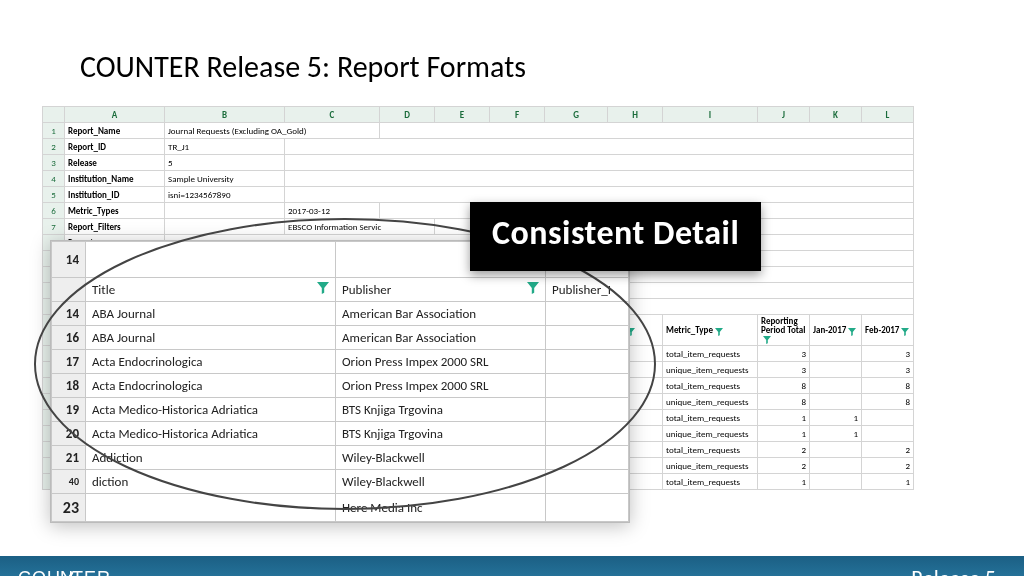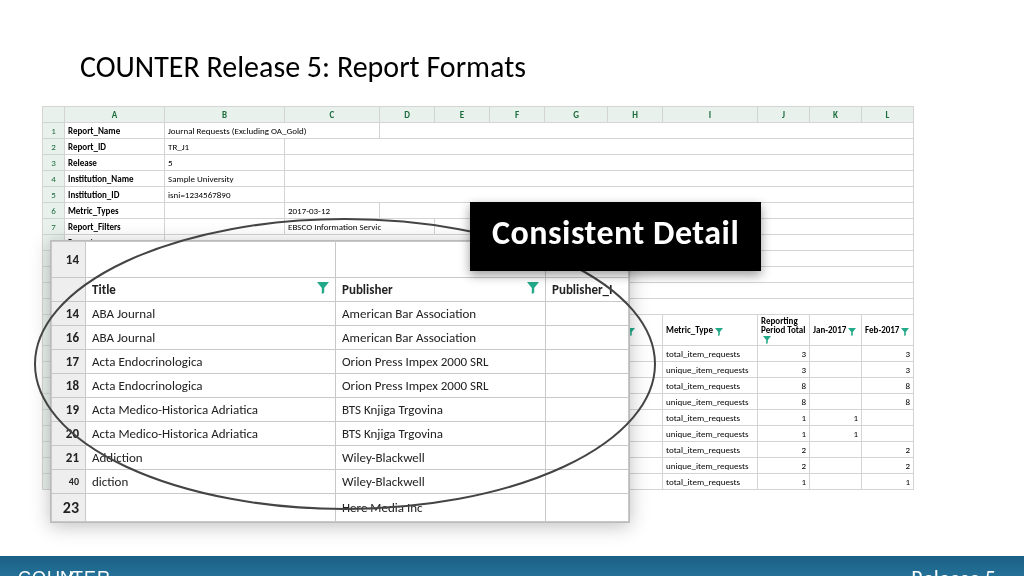--- a/index.html
+++ b/index.html
@@ -24,21 +24,21 @@
   .col-j { width: 52px; }
   .col-k { width: 52px; }
   .col-l { width: 52px; }
   .filter-icon { display: inline-block; width: 8px; height: 8px; margin-left: 2px; vertical-align: middle; }
   .filter-icon svg { width: 8px; height: 8px; }
   .num { text-align: right; }
   .zoom-panel { position: absolute; left: 50px; top: 216px; width: 580px; background: #fff; box-shadow: 0 3px 18px rgba(0,0,0,0.25); border: 1px solid #bbb; z-index: 5; }
   .zoom-panel table { border-collapse: collapse; width: 100%; table-layout: fixed; }
   .zoom-panel td { border: 1px solid #c8c8c8; padding: 4px 6px; font-size: 13px; color: #222; height: 22px; white-space: nowrap; overflow: hidden; }
   .zoom-panel .zrow-num { width: 30px; text-align: right; background: #eee; font-weight: 700; }
-  .zoom-panel .zhdr { font-weight: 700; }
+  .zoom-panel .zhdr { font-weight: 400; }
   .zoom-panel .big-gap td { height: 36px; }
   .zf { display: inline-block; float: right; }
   .zf svg { width: 12px; height: 12px; }
   .ellipse { position: absolute; left: 30px; top: 190px; width: 630px; height: 300px; z-index: 7; pointer-events: none; }
   .callout { position: absolute; left: 470px; top: 178px; background: #000; color: #fff; font-size: 34px; font-weight: 700; padding: 10px 22px 18px; z-index: 10; box-shadow: 0 4px 10px rgba(0,0,0,0.4); letter-spacing: 0.5px; }
   .footer { position: absolute; left: 0; bottom: 0; width: 1024px; height: 44px; background: linear-gradient(#1b5f84, #2f86b0); color: #fff; display: flex; align-items: center; justify-content: space-between; padding: 0 28px 0 18px; }
   .footer .release { font-size: 22px; font-weight: 400; }
   .logo { display: flex; align-items: flex-end; }
 </style>
 </head>

